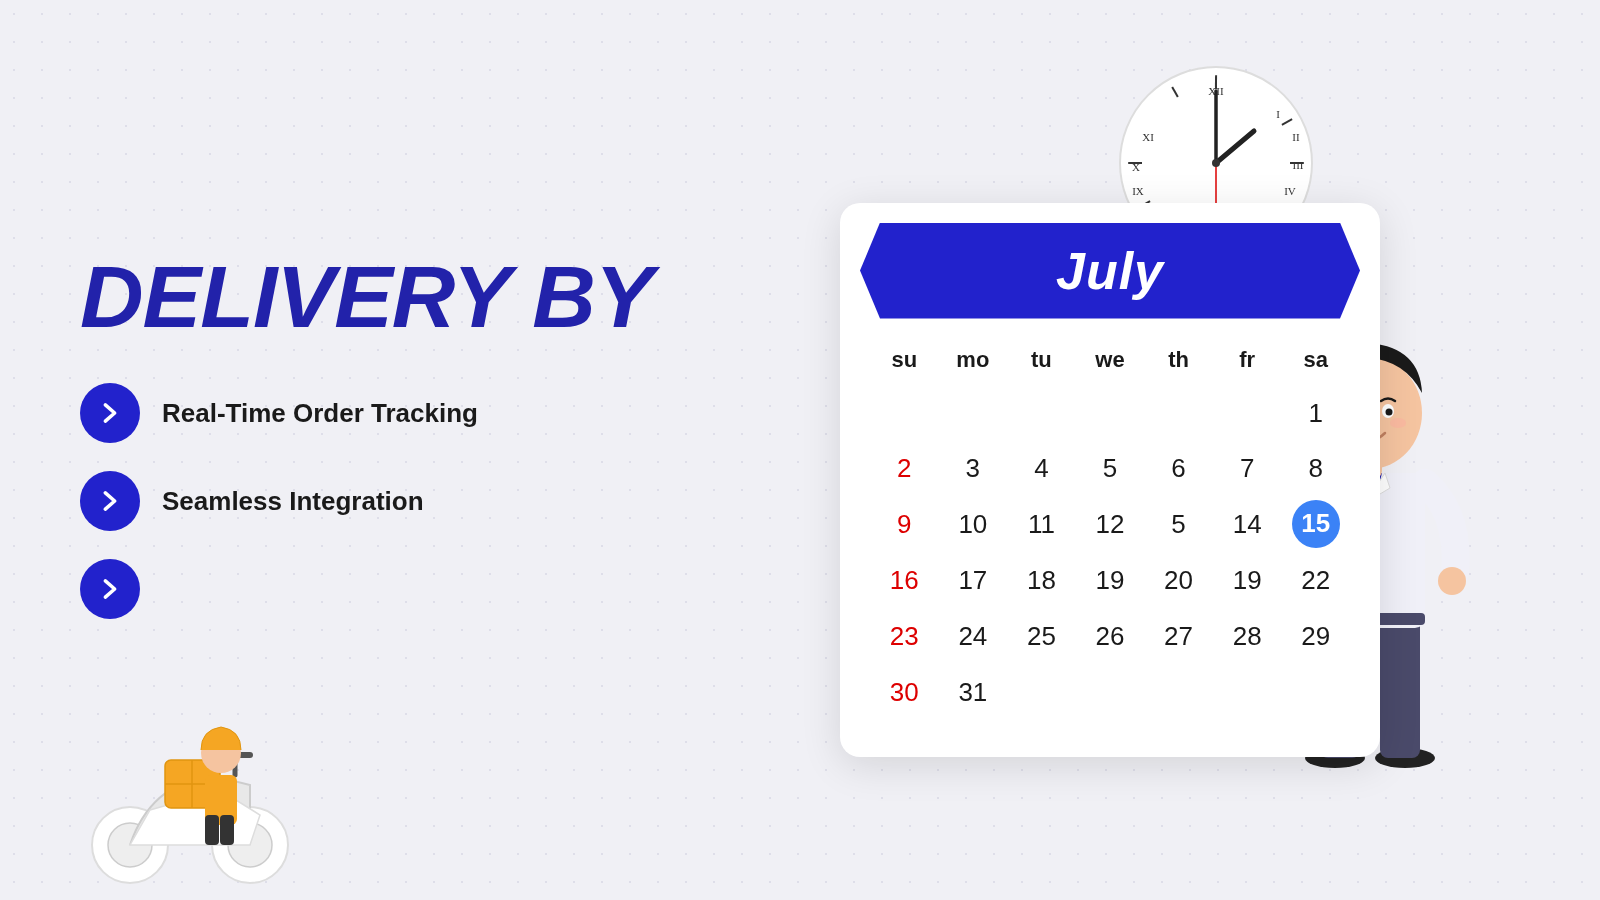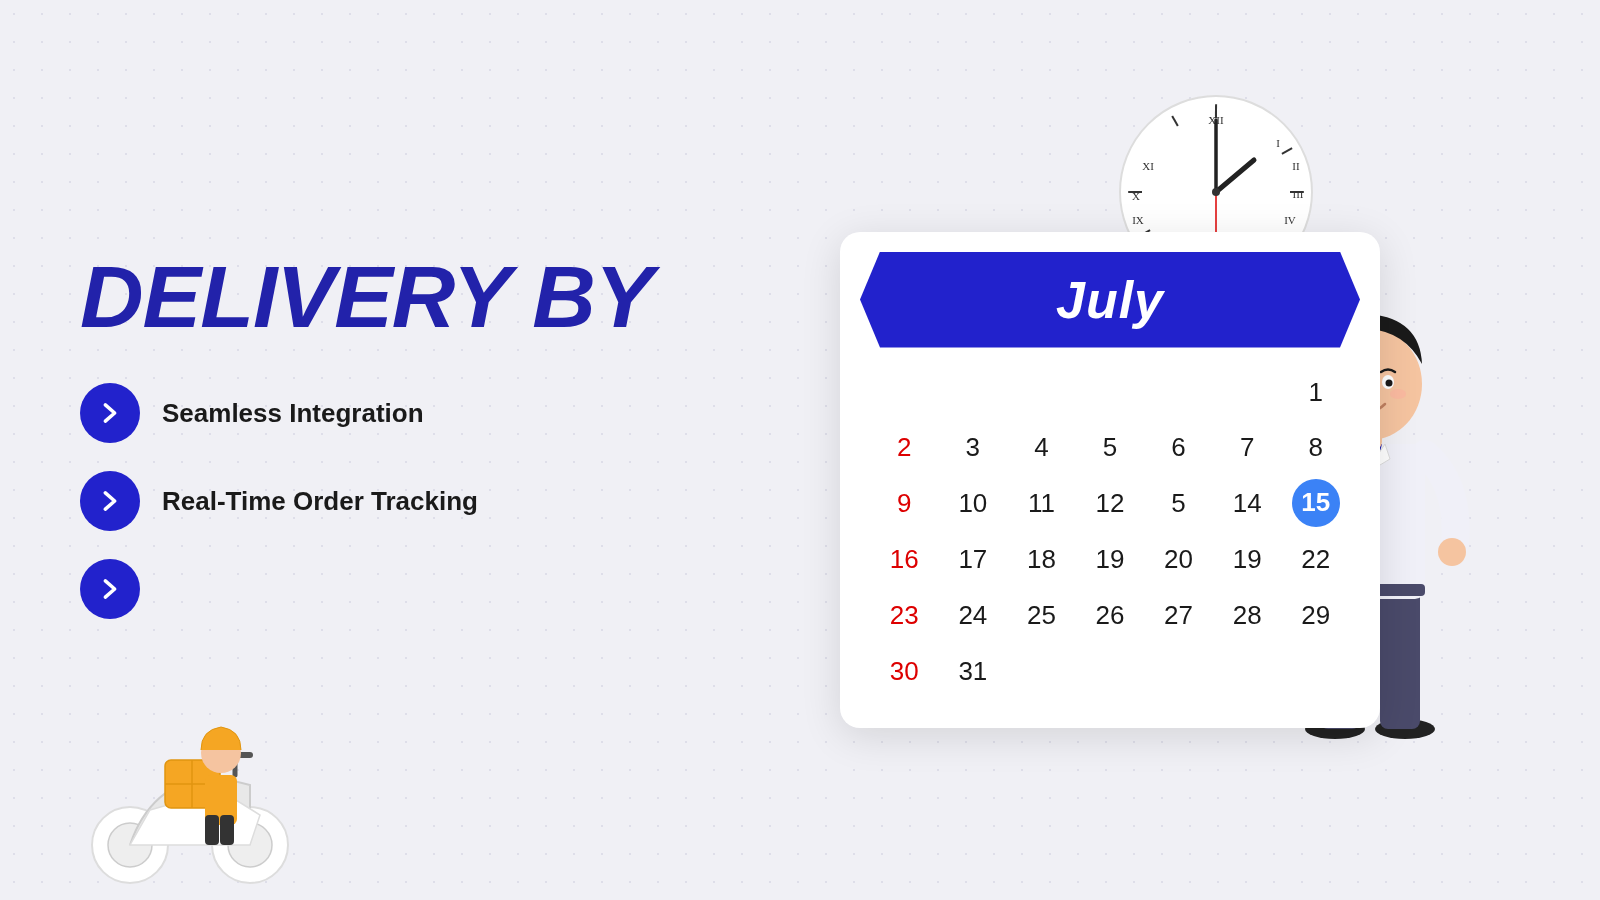--- a/index.html
+++ b/index.html
@@ -122,21 +122,21 @@
       height: 200px;
     }
 
     
     .calendar-card {
       background: white;
       border-radius: 20px;
       box-shadow: 0 8px 40px rgba(0,0,0,0.12);
       overflow: hidden;
       width: 540px;
-      padding-bottom: 22px;
+      padding-bottom: 30px;
       position: relative;
       z-index: 2;
       margin-top: 60px;
     }
 
     .calendar-header {
       background: #2222cc;
       color: white;
       text-align: center;
       font-size: 52px;
@@ -216,42 +216,42 @@
 <body>
 
 <div class="page-wrapper">
 
   <div class="left-section">
     <h1 class="main-title">
       <span>DELIVERY BY</span><br>
     </h1>
 
     <ul class="features-list">
+      <li class="feature-item">
+        <div class="feature-icon">
+          <svg viewBox="0 0 24 24">
+            <path d="M8 5l8 7-8 7" stroke="white" stroke-width="3" fill="none" stroke-linecap="round" stroke-linejoin="round"></path>
+          </svg>
+        </div>
+        <span class="feature-label">Real-Time Order Tracking</span>
+      </li>
       <li class="feature-item">
         <div class="feature-icon">
           <svg viewBox="0 0 24 24">
             <path d="M8 5l8 7-8 7" stroke="white" stroke-width="3" fill="none" stroke-linecap="round" stroke-linejoin="round"></path>
           </svg>
         </div>
         <span class="feature-label">Seamless Integration</span>
       </li>
       <li class="feature-item">
         <div class="feature-icon">
           <svg viewBox="0 0 24 24">
             <path d="M8 5l8 7-8 7" stroke="white" stroke-width="3" fill="none" stroke-linecap="round" stroke-linejoin="round"></path>
           </svg>
         </div>
-        <span class="feature-label">Real-Time Order Tracking</span>
-      </li>
-      <li class="feature-item">
-        <div class="feature-icon">
-          <svg viewBox="0 0 24 24">
-            <path d="M8 5l8 7-8 7" stroke="white" stroke-width="3" fill="none" stroke-linecap="round" stroke-linejoin="round"></path>
-          </svg>
-        </div>
       </li>
     </ul>
 
     <div class="delivery-person">
       <svg class="scooter-illustration" viewBox="0 0 260 240" xmlns="http://www.w3.org/2000/svg">
 
         <ellipse cx="80" cy="200" rx="38" ry="38" fill="white" stroke="#ddd" stroke-width="2"></ellipse>
         <ellipse cx="80" cy="200" rx="22" ry="22" fill="#eee" stroke="#ccc" stroke-width="1.5"></ellipse>
         <ellipse cx="200" cy="200" rx="38" ry="38" fill="white" stroke="#ddd" stroke-width="2"></ellipse>
         <ellipse cx="200" cy="200" rx="22" ry="22" fill="#eee" stroke="#ccc" stroke-width="1.5"></ellipse>
@@ -323,20 +323,29 @@
 
         <circle cx="100" cy="100" r="4" fill="#333"></circle>
       </svg>
     </div>
 
     <div class="calendar-card">
       <div class="calendar-header">July</div>
 
       <div class="calendar-grid">
 
+        <div class="calendar-days-header">
+          <div class="day-header">su</div>
+          <div class="day-header">mo</div>
+          <div class="day-header">tu</div>
+          <div class="day-header">we</div>
+          <div class="day-header">th</div>
+          <div class="day-header">fr</div>
+          <div class="day-header">sa</div>
+        </div>
 
         <div class="calendar-body">
 
           <div class="cal-day empty"></div>
           <div class="cal-day empty"></div>
           <div class="cal-day empty"></div>
           <div class="cal-day empty"></div>
           <div class="cal-day empty"></div>
           <div class="cal-day empty"></div>
           <div class="cal-day">1</div>

